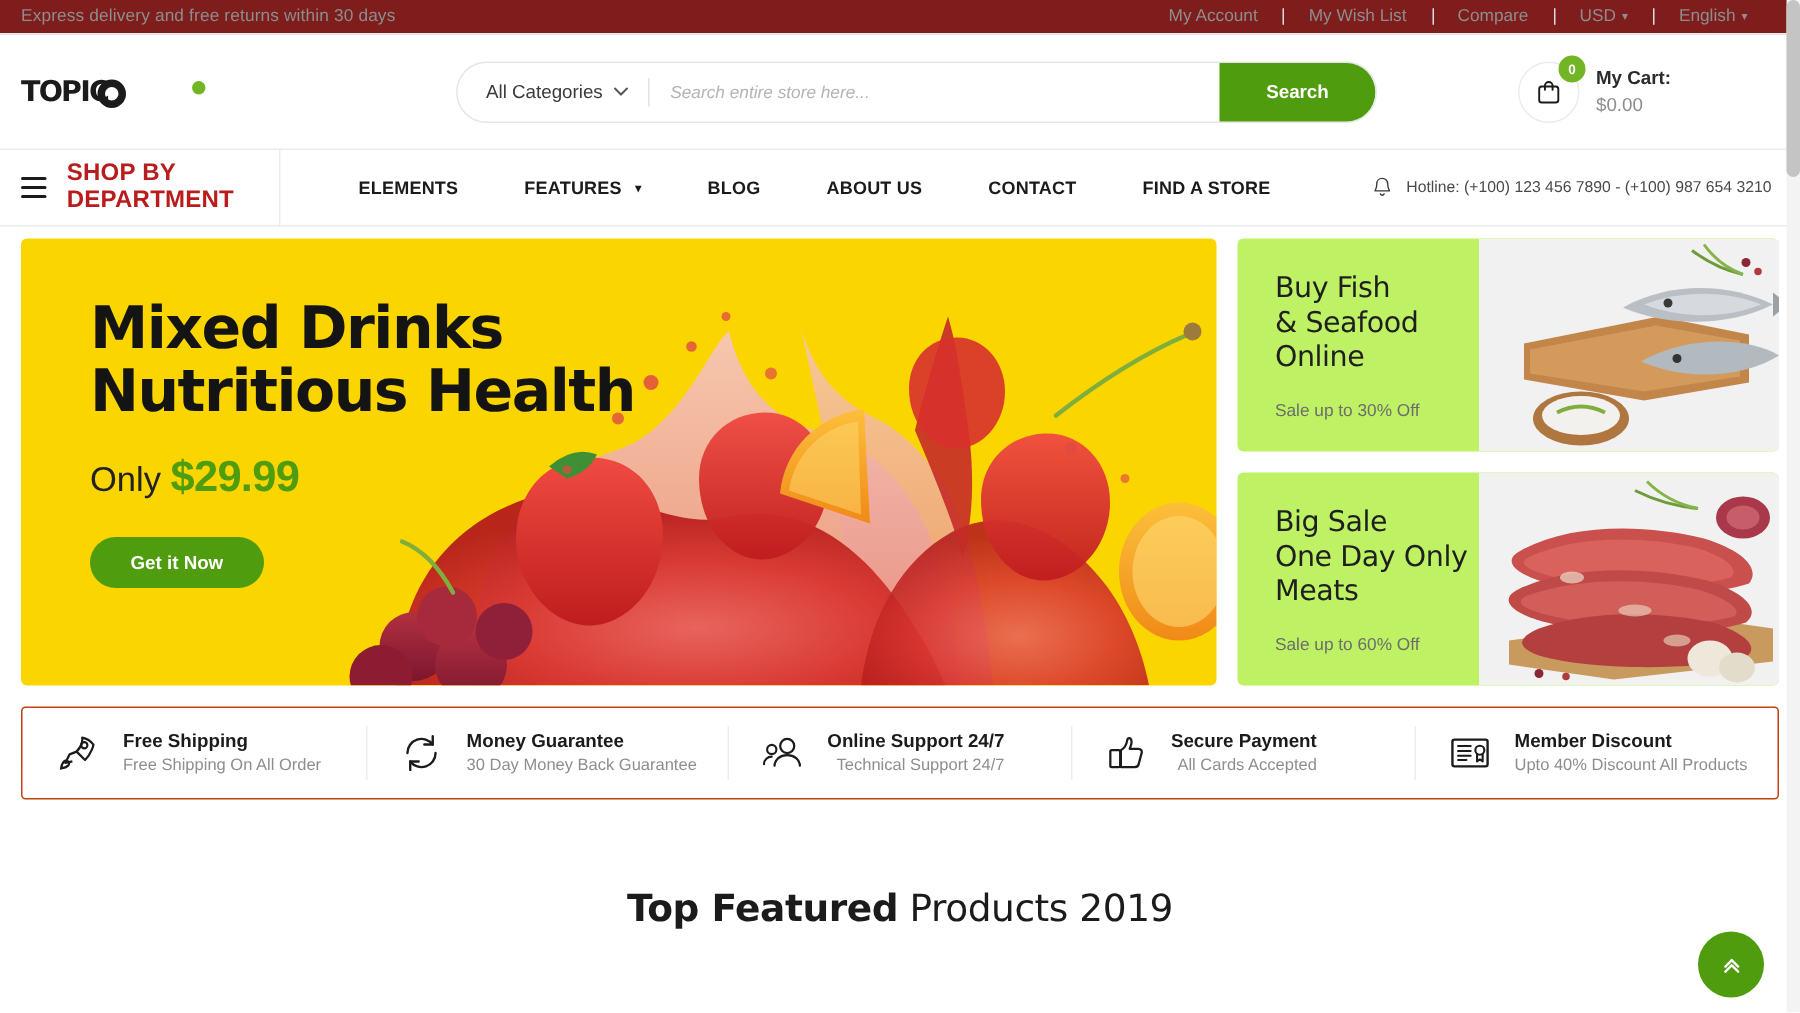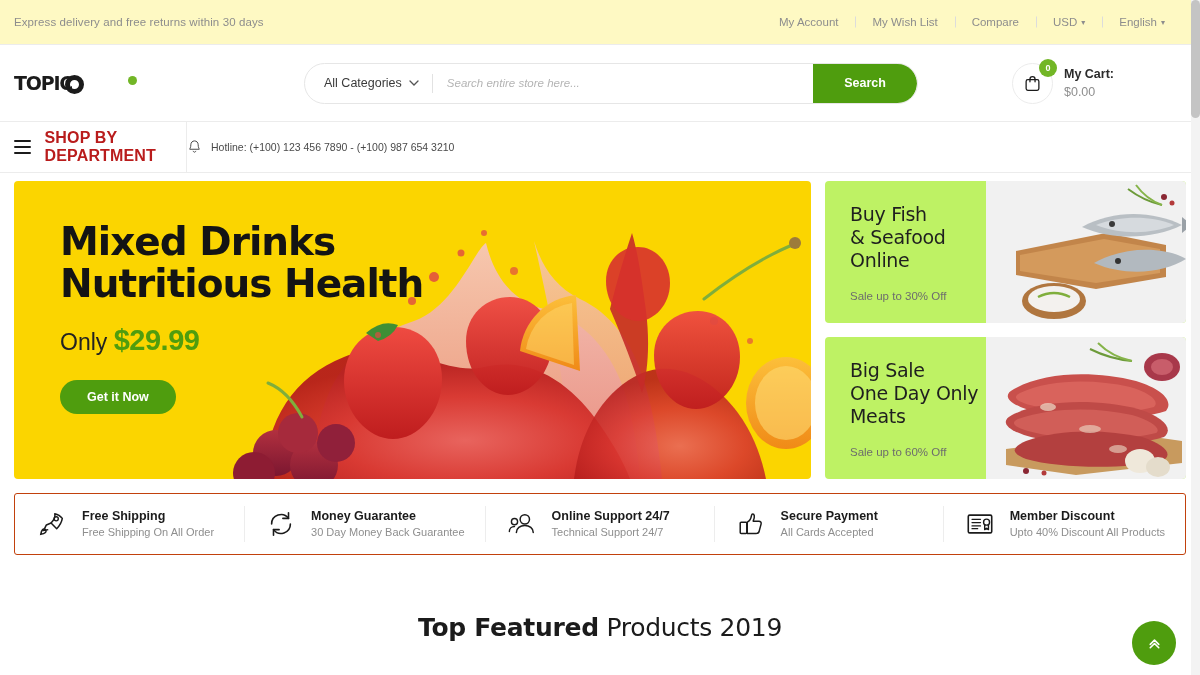--- a/index.html
+++ b/index.html
@@ -6,22 +6,22 @@
   html, body {
     width: 1200px; height: 675px;
     font-family: "Liberation Sans", sans-serif;
     background: #ffffff;
     overflow: hidden;
   }
   .page { position: relative; width: 1200px; height: 675px; background:#fff; }
 
   
   .topbar {
-    height: 45px; width: 1200px;
-    background: #fef9c3;
+    height: 23px; width: 1200px;
+    background: #7f1d1d;
     border-bottom: 1px solid #ececec;
     display: flex; align-items: center;
     padding: 0 18px 0 14px;
     font-size: 11.5px; color: #8d8d8d;
   }
   .topbar-left { flex: 1; letter-spacing: .1px; }
   .topbar-right { display: flex; align-items: center; }
   .topbar-right a {
     color: #8d8d8d; text-decoration: none;
     padding: 0 17px; position: relative; white-space: nowrap;
@@ -156,21 +156,21 @@
     border:1px solid #c2410c; border-radius:3px;
     display:flex; align-items:center; background:#fff;
   }
   .svc { flex:1; display:flex; align-items:center; gap:13px; padding:0 20px; position:relative; height:100%; }
   .svc + .svc::before {
     content:""; position:absolute; left:0; top:50%; transform:translateY(-50%);
     width:1px; height:36px; background:#ededed;
   }
   .svc-txt { line-height:1.45; }
   .svc-title { font-size:12.5px; font-weight:700; color:#1b1b1b; white-space:nowrap; }
-  .svc-sub { font-size:11px; color:#8e8e8e; white-space:nowrap; }
+  .svc-sub { font-size:11px; color:#8e8e8e; white-space:nowrap;text-align:right; }
   .svc-icon { width:34px; height:34px; flex:0 0 34px; display:flex; align-items:center; justify-content:center; }
 
   
   .section-head {
     text-align:center; margin-top:58px;
     font-size:25px; color:#1b1b1b; letter-spacing:-.3px;
     font-family:"DejaVu Sans", sans-serif; font-weight:400;
   }
   .section-head b { font-weight:700; }
 
@@ -238,20 +238,41 @@
   </div>
 
   <div class="mainnav">
     <div class="dept">
       <div class="burger">
           <span></span>
           <span></span>
           <span></span>
         </div>
       <div class="dept-label">SHOP BY DEPARTMENT</div>
+    </div>
+    <div class="navlinks">
+      <a href="#">
+          <span>ELEMENTS</span>
+        </a>
+      <a href="#">
+          <span>FEATURES</span>
+          <span class="caret-sm">▾</span>
+        </a>
+      <a href="#">
+          <span>BLOG</span>
+        </a>
+      <a href="#">
+          <span>ABOUT US</span>
+        </a>
+      <a href="#">
+          <span>CONTACT</span>
+        </a>
+      <a href="#">
+          <span>FIND A STORE</span>
+        </a>
     </div>
     <div class="hotline">
       <svg width="15" height="16" viewBox="0 0 18 19">
         <path d="M9 2.2c-2.6 0-4.4 2-4.4 4.6 0 3.6-1.3 4.6-1.3 5.4h11.4c0-.8-1.3-1.8-1.3-5.4 0-2.6-1.8-4.6-4.4-4.6z" stroke="#3a3a3a" stroke-width="1.1" fill="none"></path>
         <path d="M7.5 14.6c.3.7.85 1.1 1.5 1.1s1.2-.4 1.5-1.1" stroke="#3a3a3a" stroke-width="1.1" fill="none" stroke-linecap="round"></path>
       </svg>
       <span>Hotline: (+100) 123 456 7890 - (+100) 987 654 3210</span>
     </div>
   </div>
 

